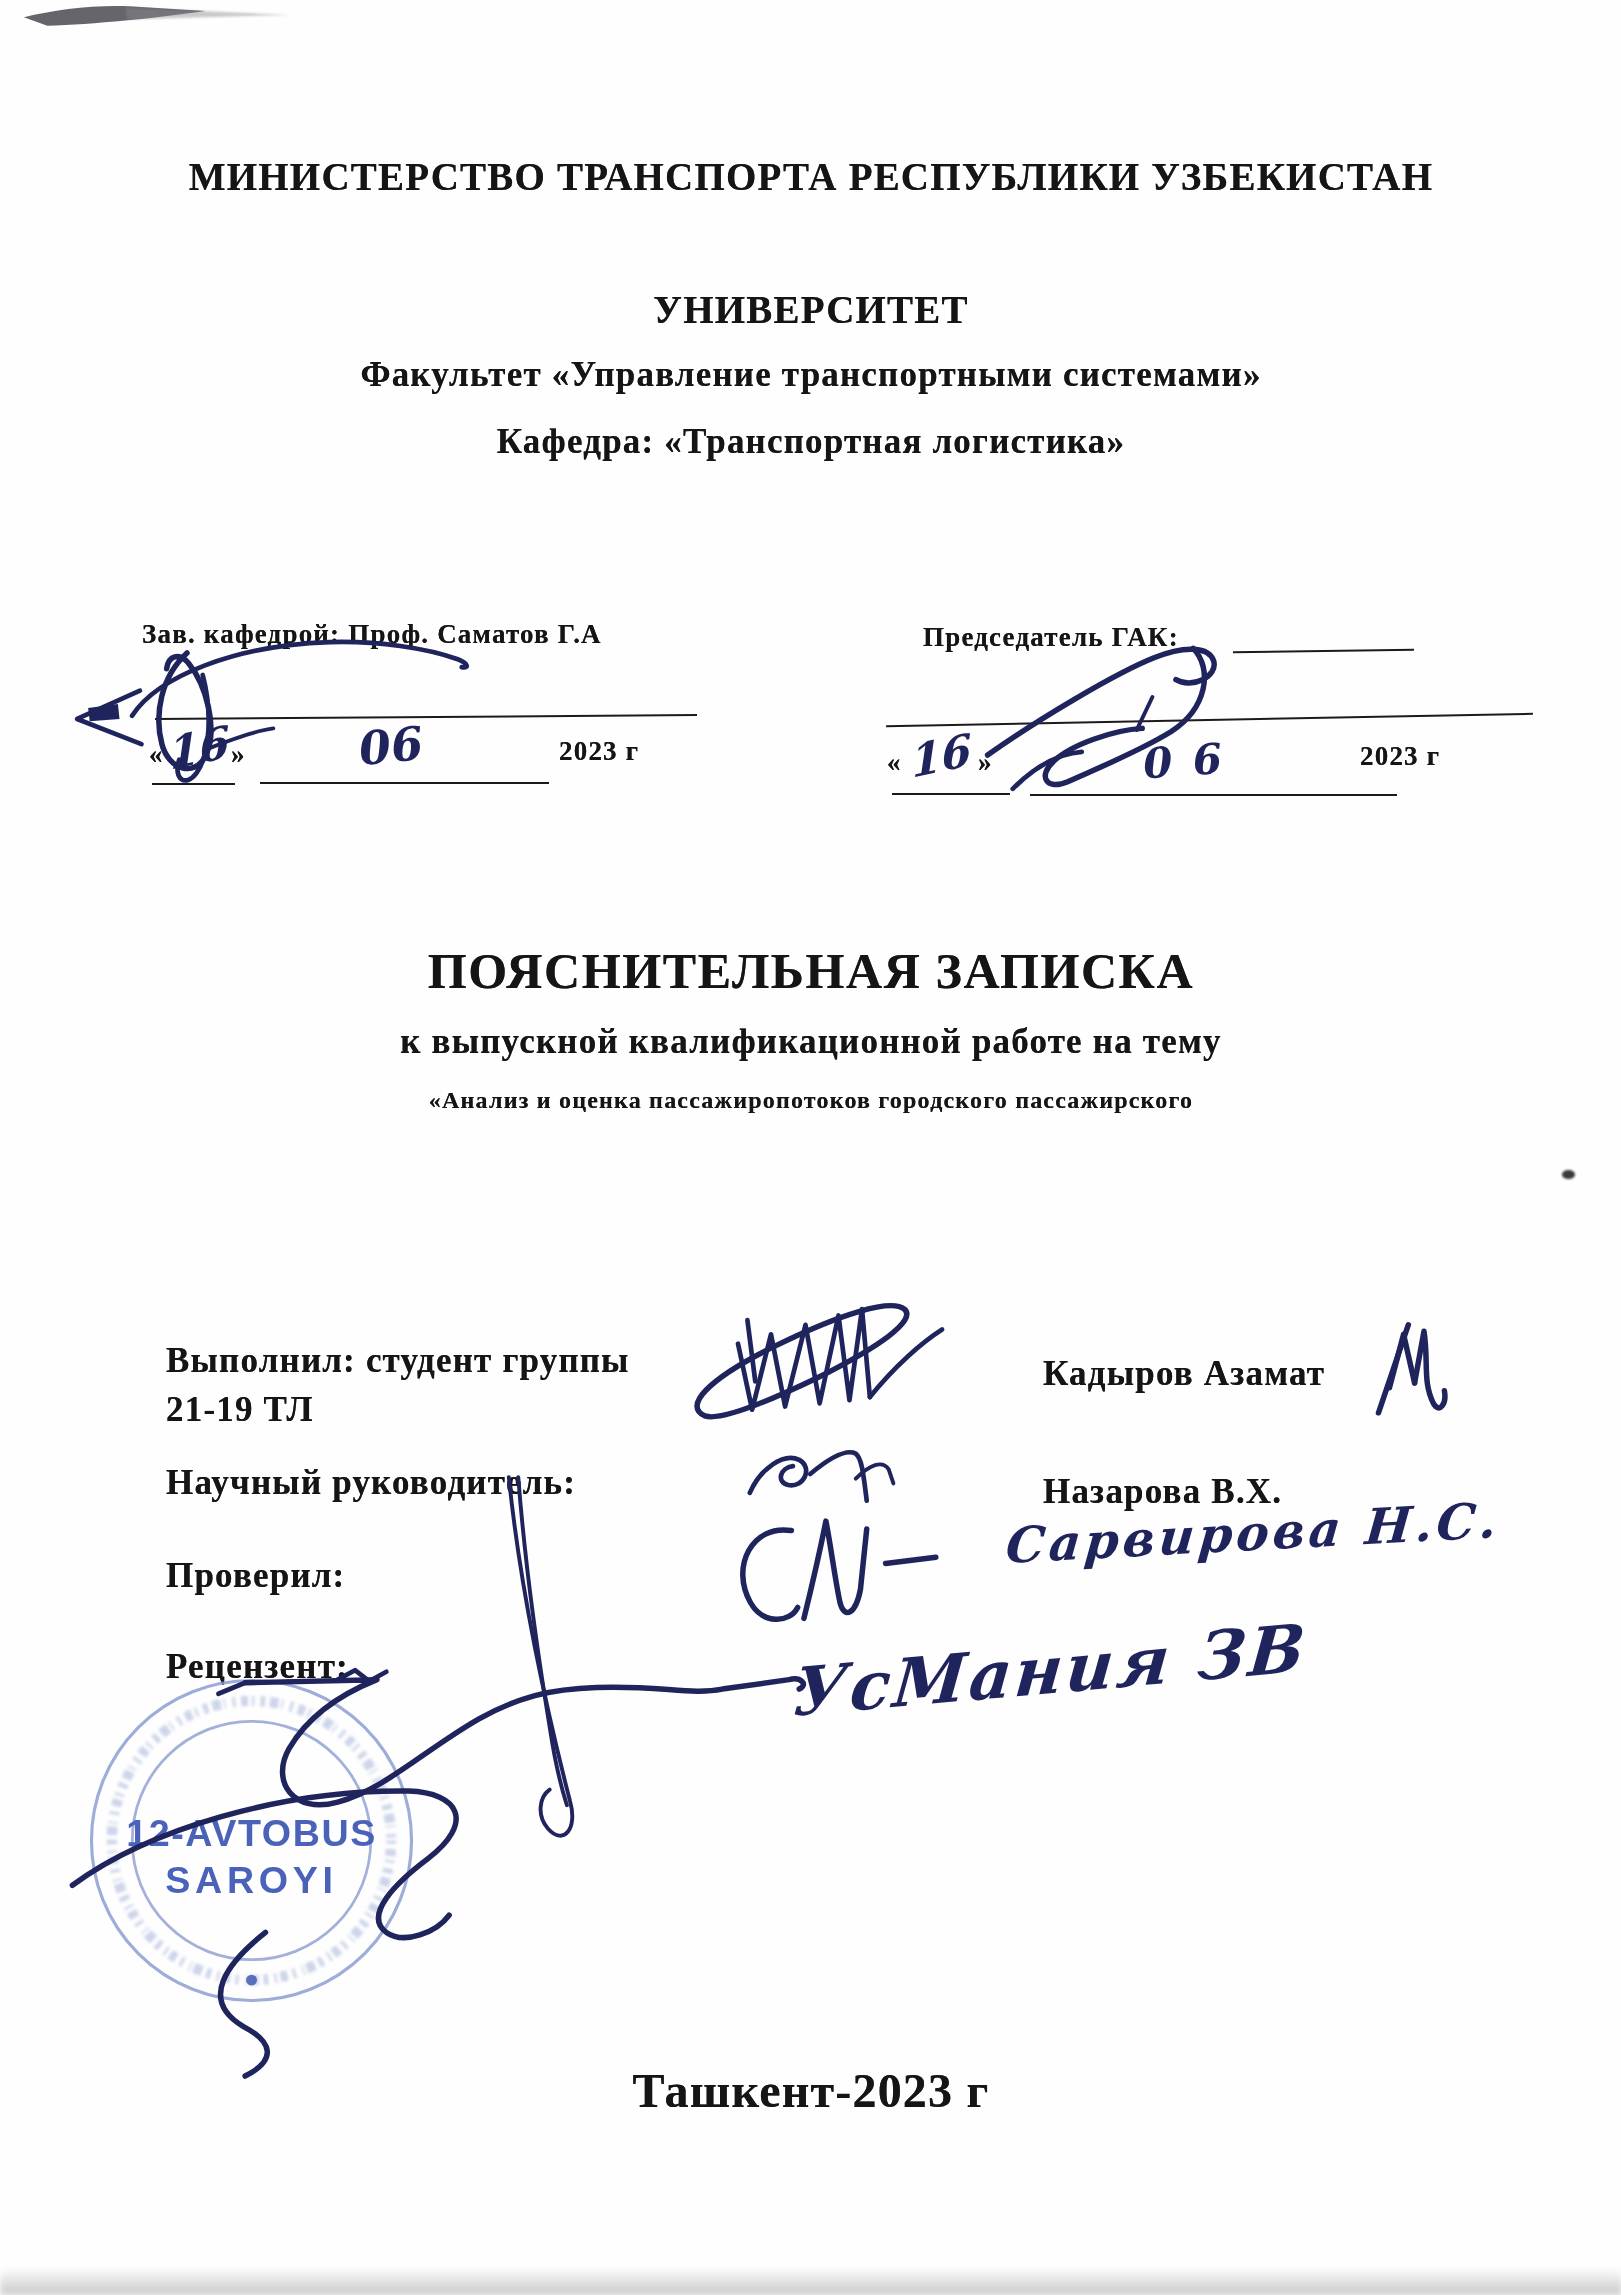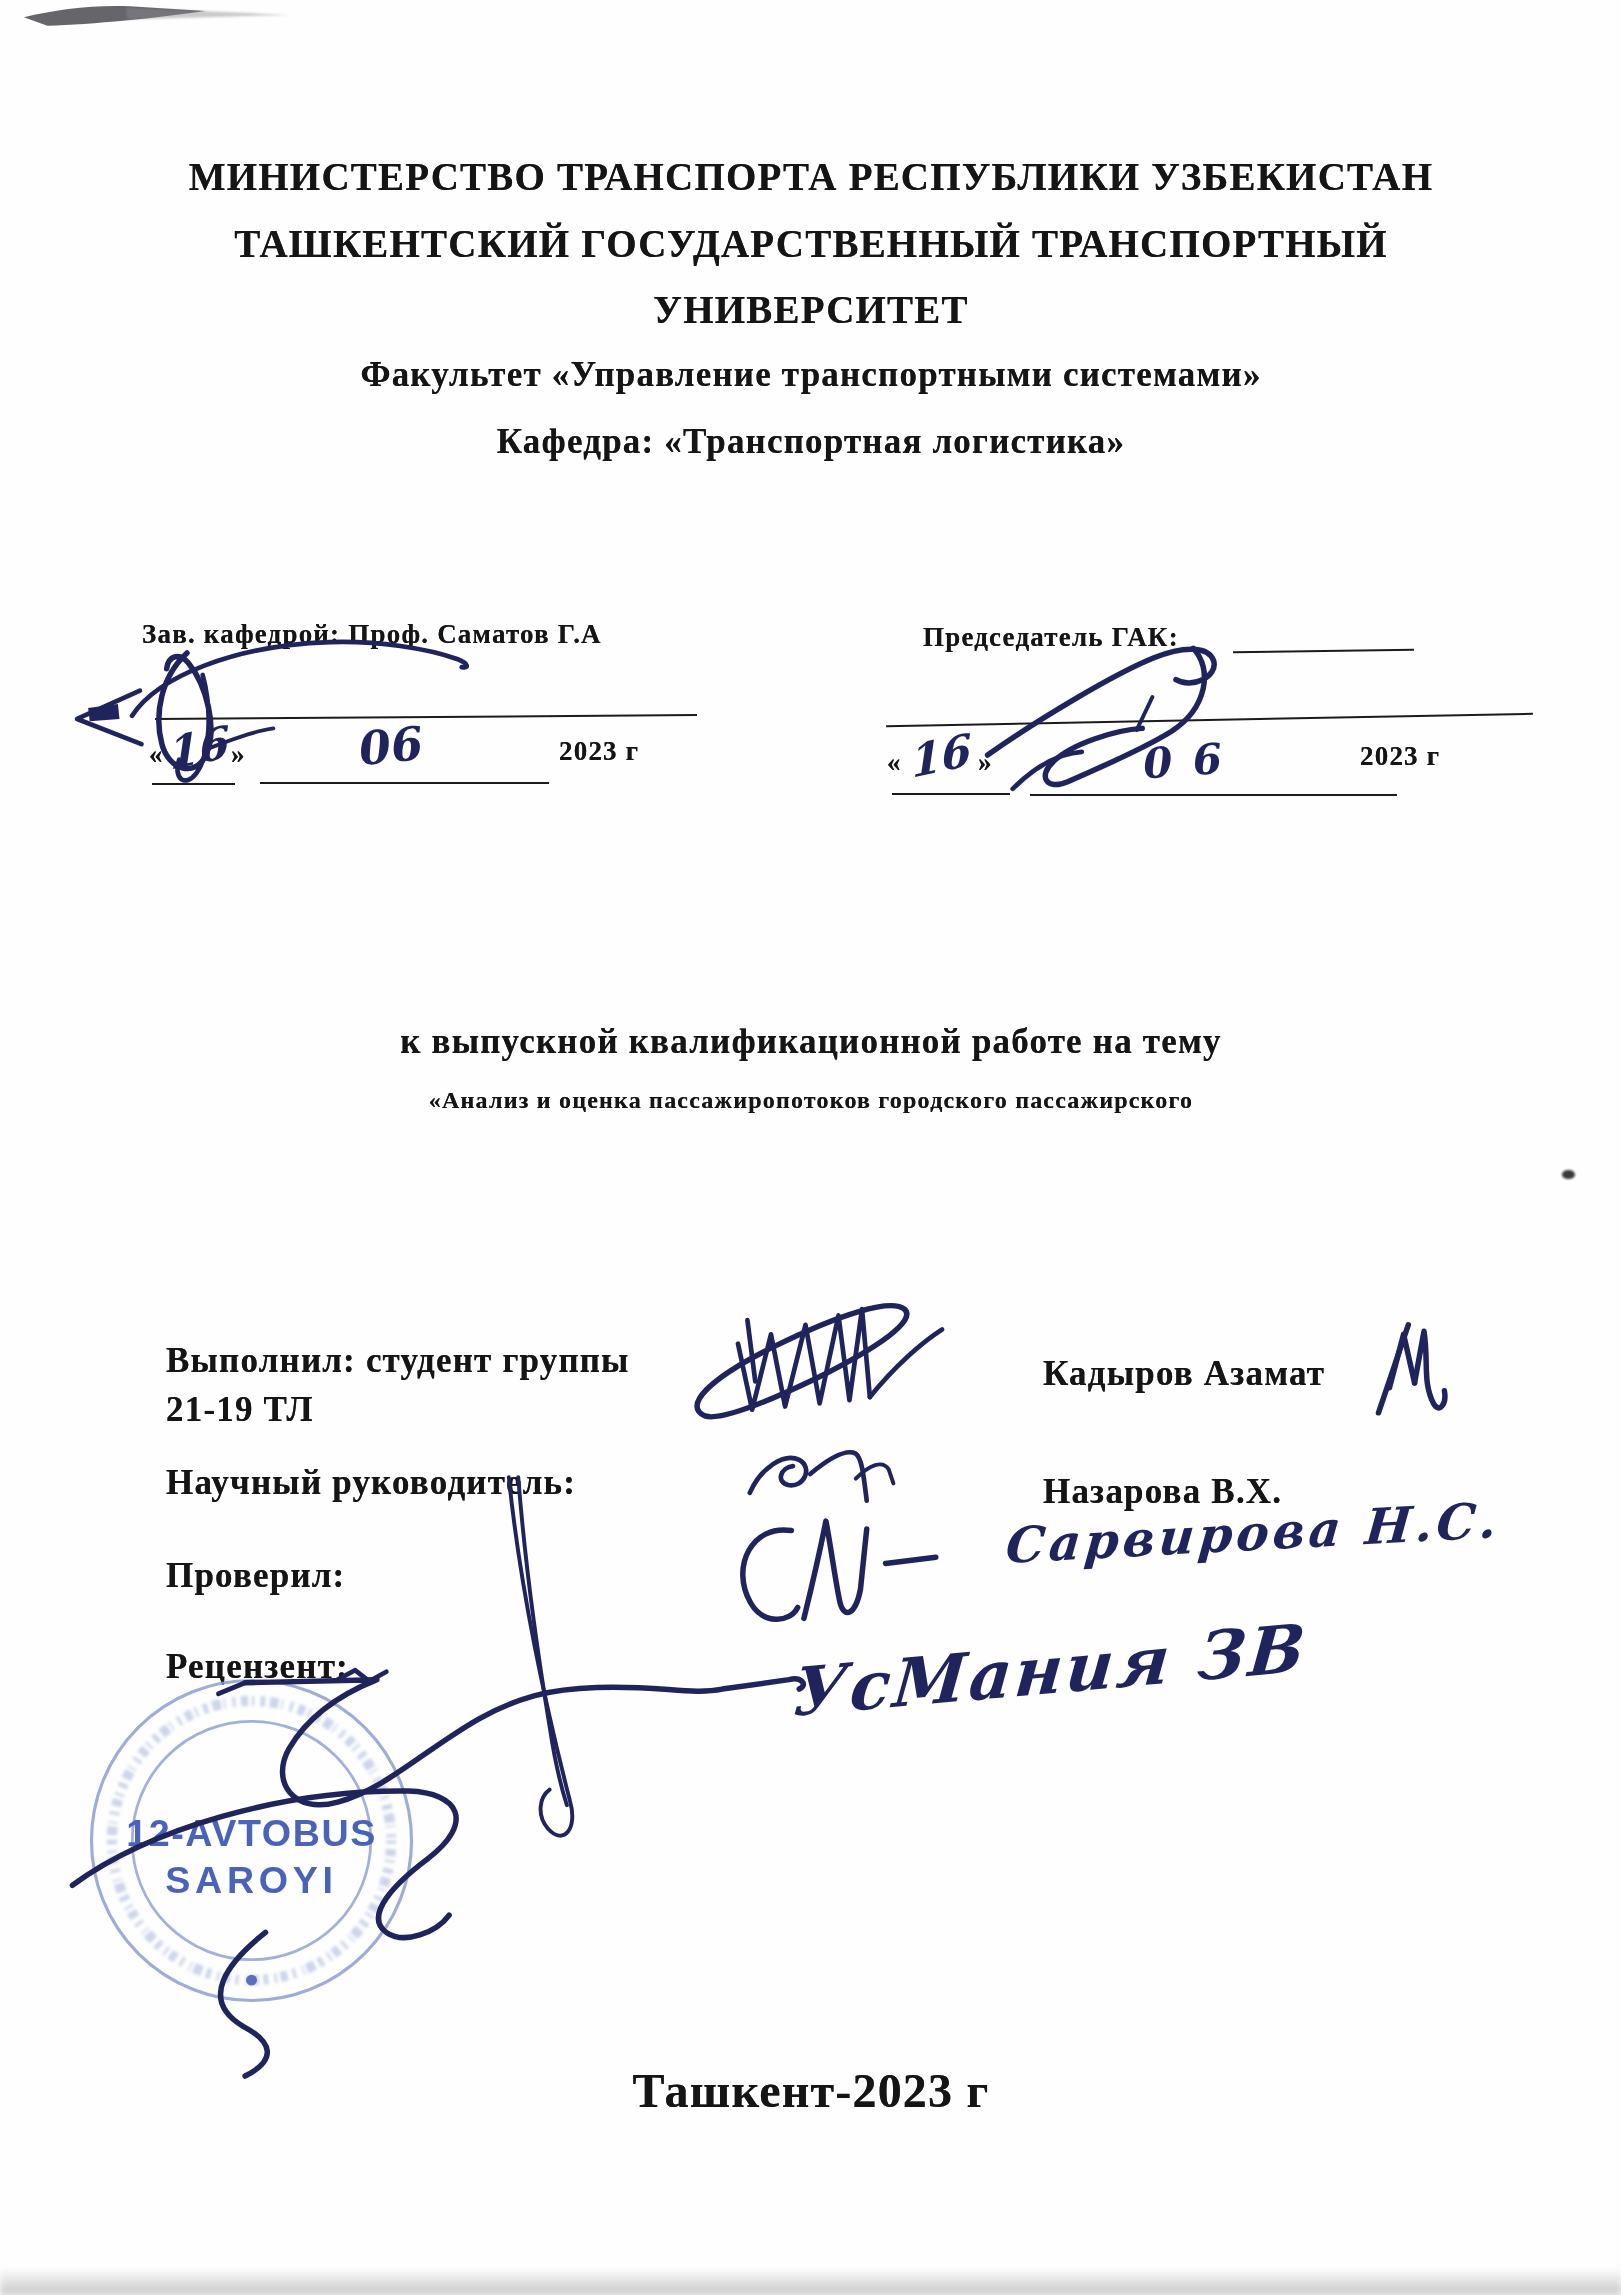--- a/index.html
+++ b/index.html
@@ -33,21 +33,20 @@
 <body>
 
 <div id="page">
 
   <svg class="abs" style="left:0;top:0;" width="314" height="47" viewBox="0 0 400 60">
     <path d="M30 22 C70 12 120 6 165 8 L262 14 C200 23 118 31 60 33 Z" fill="#4b4b52" opacity="0.85" filter="blur(1px)"></path>
     <path d="M160 10 L370 19 L162 25 Z" fill="#8a8a90" opacity="0.45" filter="blur(1.5px)"></path>
   </svg>
 
   <div class="abs ctr doc b h50" style="top:154px;">МИНИСТЕРСТВО ТРАНСПОРТА РЕСПУБЛИКИ УЗБЕКИСТАН</div>
-  <div class="abs ctr doc b h50" style="top:221px;">ТАШКЕНТСКИЙ ГОСУДАРСТВЕННЫЙ ТРАНСПОРТНЫЙ</div>
   <div class="abs ctr doc b h50" style="top:287px;">УНИВЕРСИТЕТ</div>
   <div class="abs ctr doc b h44" style="top:355px;">Факультет «Управление транспортными системами»</div>
   <div class="abs ctr doc b h44" style="top:422px;text-align:center;">Кафедра: «Транспортная логистика»</div>
 
   <div class="abs doc b h40" style="left:142px;top:619px;">Зав. кафедрой: Проф. Саматов Г.А</div>
   <div class="abs doc b h40" style="left:923px;top:622px;">Председатель ГАК:</div>
   <div class="abs line thin" style="left:1233px;top:650px;width:181px;transform:rotate(-0.8deg);"></div>
 
   <div class="abs line" style="left:155px;top:716px;width:542px;transform:rotate(-0.4deg);"></div>
   <div class="abs line" style="left:886px;top:719px;width:647px;transform:rotate(-1.1deg);"></div>
@@ -65,20 +64,21 @@
   <div class="abs" style="left:887px;top:736px;width:659px;height:79px;">
     <span class="abs doc b h40" style="left:0;top:11px;">«</span>
     <span class="abs hw ink" style="left:23.6px;top:-6.3px;font-size:44px;transform:rotate(-12deg) skewX(-10deg);">16</span>
     <span class="abs doc b h40" style="left:91px;top:11px;">»</span>
     <div class="abs line" style="left:4.7px;top:57px;width:118px;"></div>
     <div class="abs line" style="left:143px;top:58px;width:367px;"></div>
     <span class="abs hw ink" style="left:256px;top:0px;font-size:42px;letter-spacing:20.4px;transform:rotate(-4deg);">06</span>
     <span class="abs doc b h40" style="left:473px;top:4.7px;">2023 г</span>
   </div>
 
+  <div class="abs ctr doc b h64" style="top:942px;">ПОЯСНИТЕЛЬНАЯ ЗАПИСКА</div>
   <div class="abs ctr doc b h44" style="top:1022px;">к выпускной квалификационной работе на тему</div>
   <div class="abs ctr doc b h46" style="top:1087px;">«Анализ и оценка пассажиропотоков городского пассажирского</div>
 
   <div class="abs" style="left:1562px;top:1170px;width:12.6px;height:8.6px;border-radius:50%;background:#3a3a3e;filter:blur(0.8px);"></div>
 
   <div class="abs doc b h44" style="left:166px;top:1341px;">Выполнил: студент группы</div>
   <div class="abs doc b h44" style="left:166px;top:1390px;">21-19 ТЛ</div>
   <div class="abs doc b h44" style="left:1043px;top:1354px;">Кадыров Азамат</div>
 
   <div class="abs doc b h44" style="left:166px;top:1463px;">Научный руководитель:</div>

